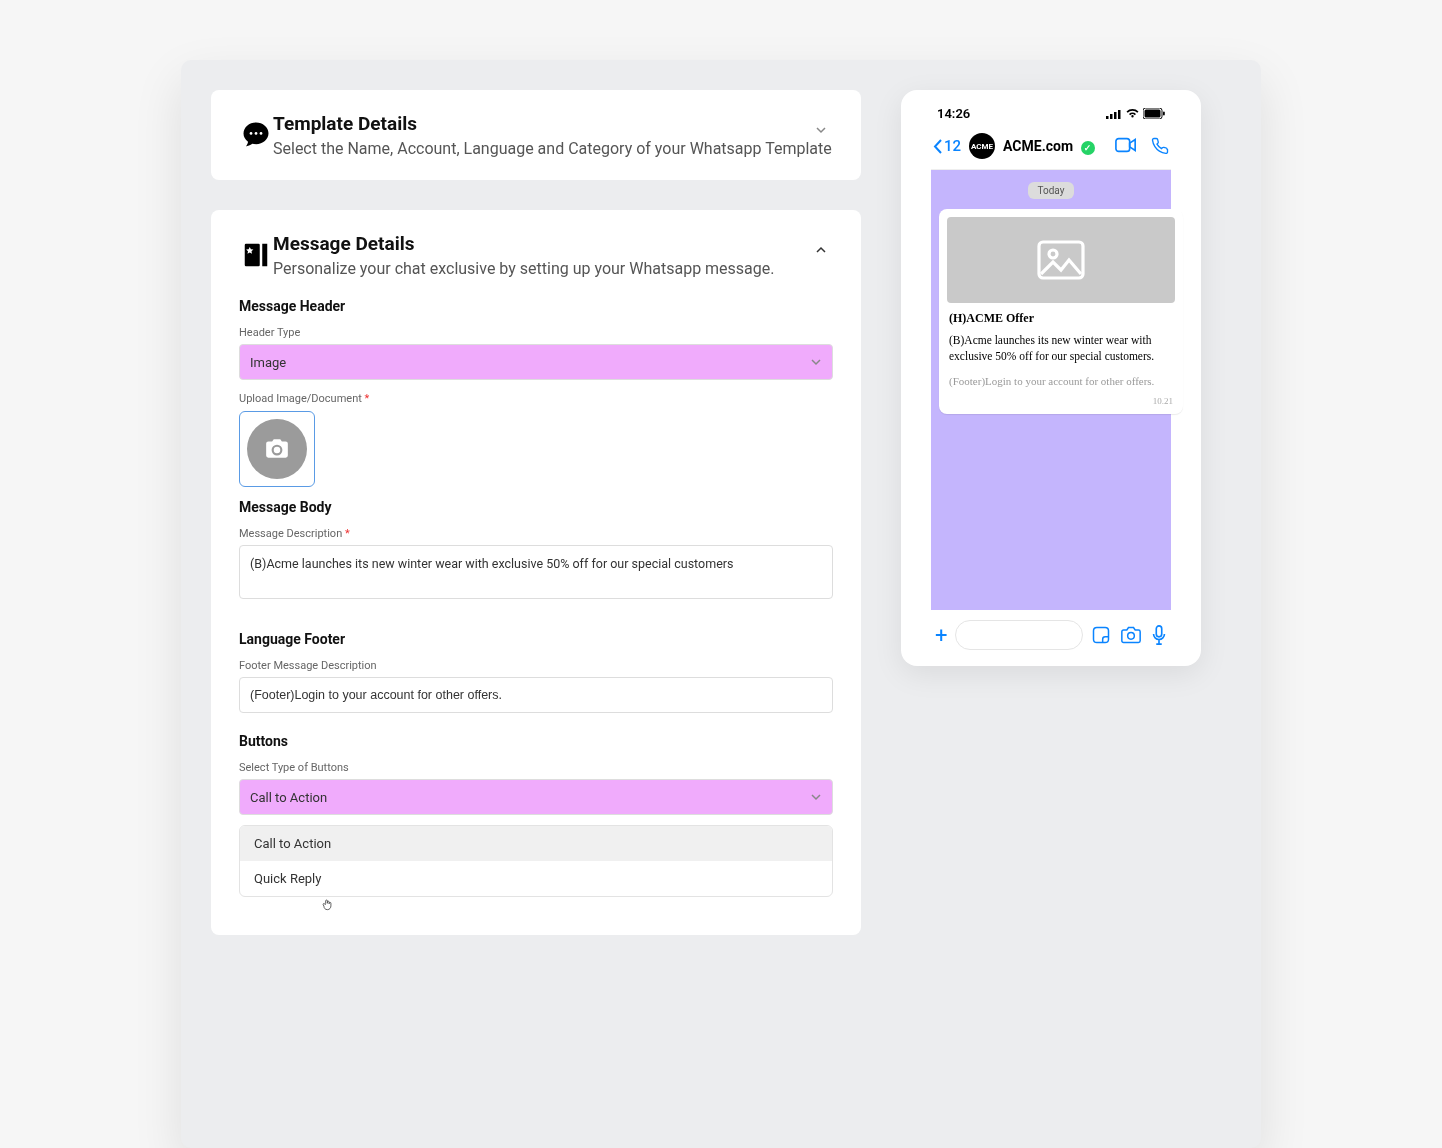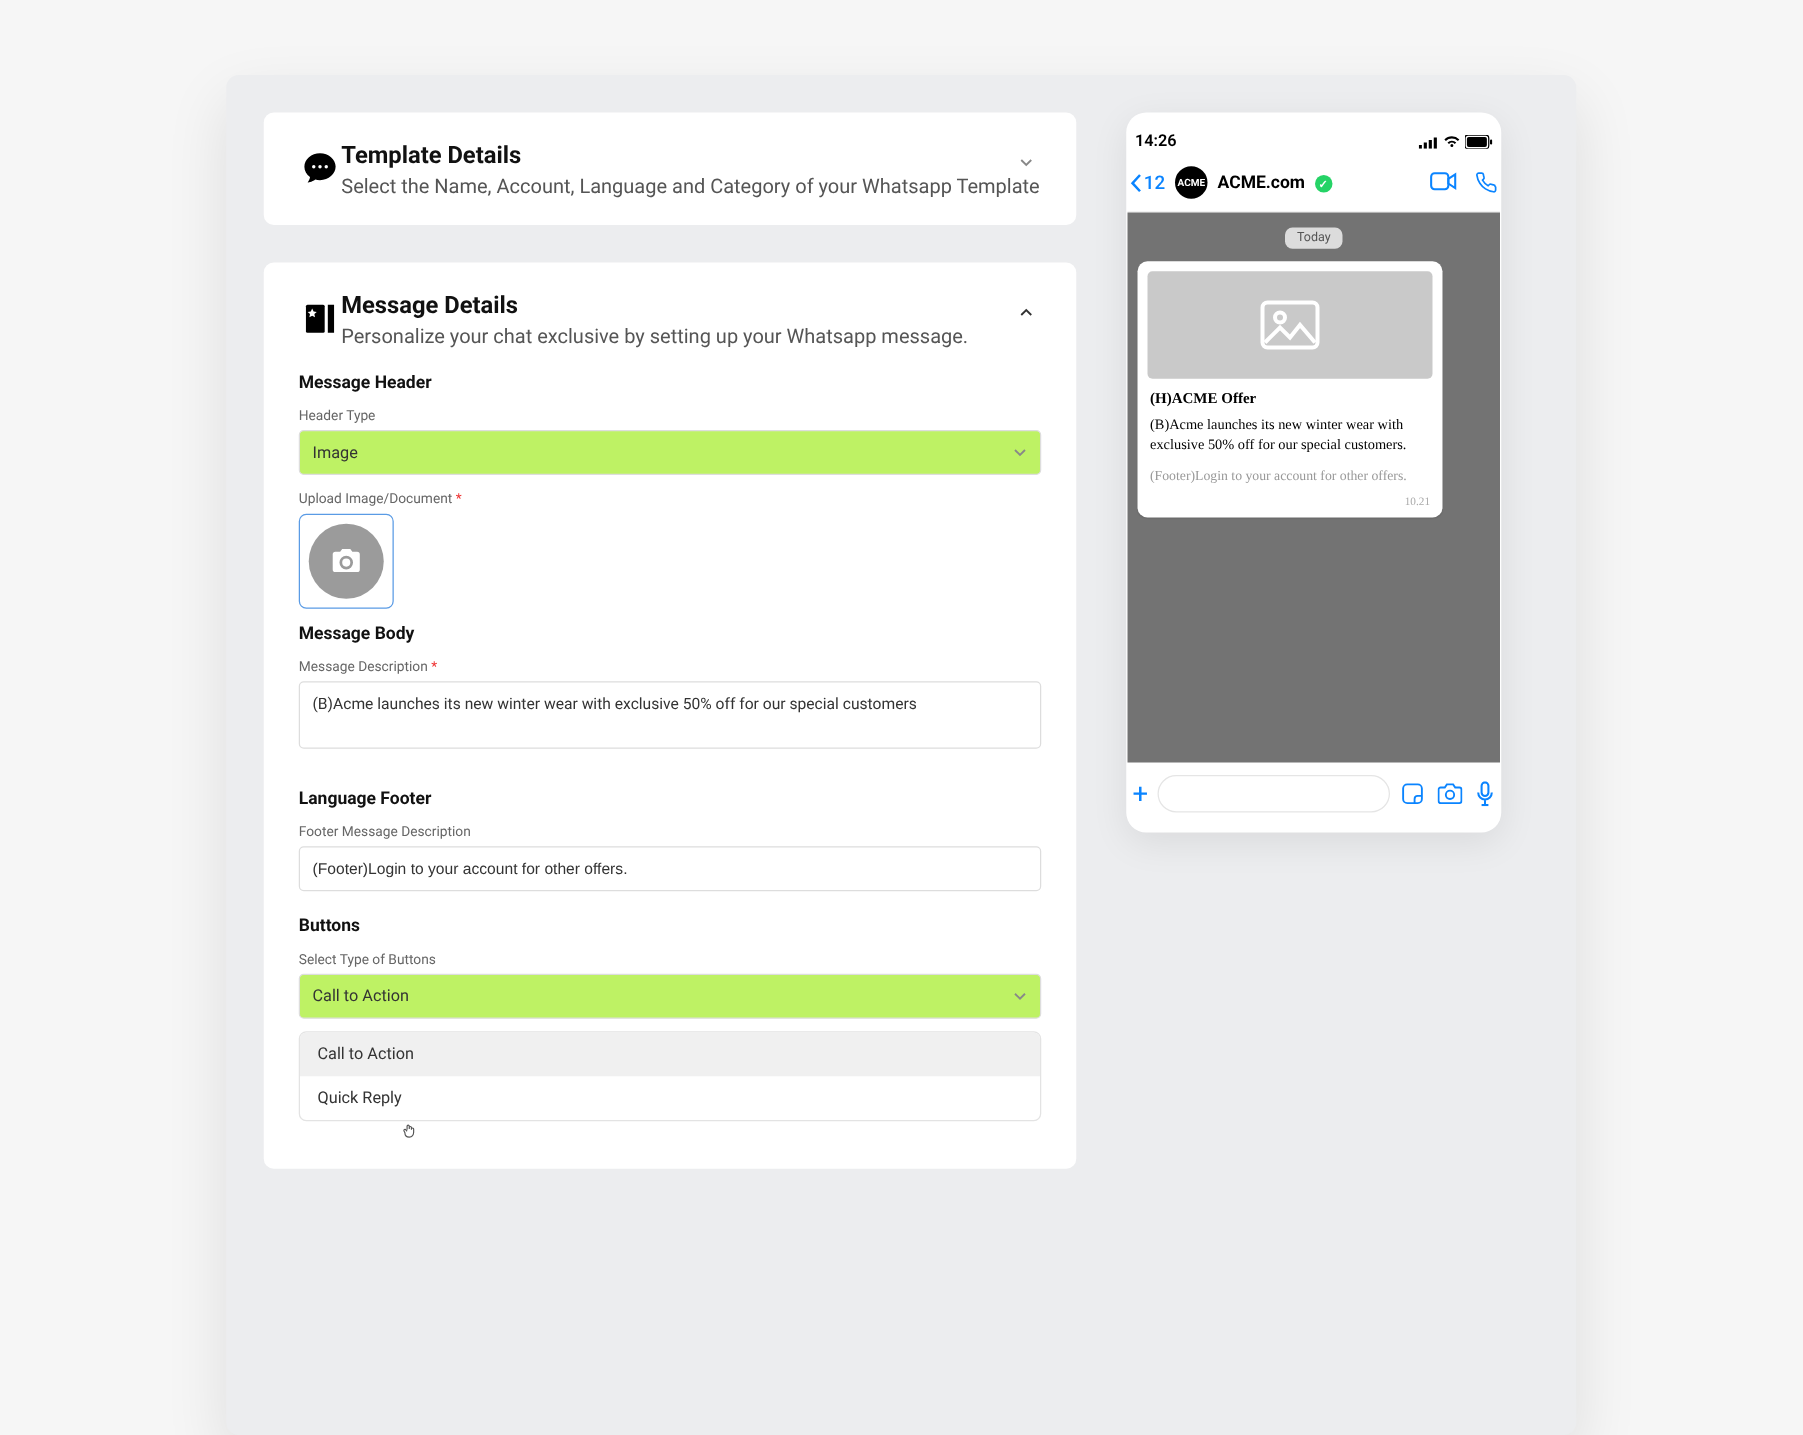--- a/index.html
+++ b/index.html
@@ -43,21 +43,21 @@
 .expand-btn {
   position:absolute; right:0; top:6px;
   color:#666; cursor:pointer;
   width:24px;height:24px;display:flex;align-items:center;justify-content:center;
 }
 .section-label { font-size: 14px; font-weight: 700; color:#111; margin-top:20px; margin-bottom:8px; }
 .field-label { font-size: 11px; color:#666; margin-bottom:5px; margin-top:12px; }
 .req::after { content:" *"; color:#e33; font-size:11px; }
 .select {
   width:100%; height:36px; border:1px solid #ddd; border-radius:4px;
-  padding:0 10px; font-size:13px; color:#333; background:#bef264;
+  padding:0 10px; font-size:13px; color:#333; background:#f0abfc;
   display:flex;align-items:center;justify-content:space-between;
   cursor:pointer;
 }
 .textarea {
   width:100%; min-height:54px; border:1px solid #ddd; border-radius:4px;
   padding:10px; font-size:12.5px; color:#333; background:#fff; resize:none;
   font-family:inherit;
 }
 .input {
   width:100%; height:36px; border:1px solid #ddd; border-radius:4px;
@@ -92,40 +92,40 @@
   border-top:none;border-left:none;
   transform:rotate(45deg);
   opacity:0;
 }
 
 
 .preview {
   width: 300px;
   background:#fff;
   border-radius:16px;
-  padding:16px 1px;
+  padding:16px 30px;
   box-shadow: 0 8px 30px rgba(0,0,0,0.08);
   height: fit-content;
 }
 .statusbar {
   display:flex;justify-content:space-between;align-items:center;
   font-size:13px;font-weight:600;color:#000;padding:0 6px 6px;
 }
 .status-icons { display:flex;gap:3px;align-items:center; }
 .wa-header {
   display:flex;align-items:center;gap:8px;padding:6px 2px 10px;
   border-bottom:1px solid #eee;
 }
 .back { color:#0a84ff;font-size:15px;font-weight:500;display:flex;align-items:center;gap:2px;cursor:pointer; }
 .avatar { width:26px;height:26px;border-radius:50%;background:#000;color:#fff;font-size:8px;font-weight:700;display:flex;align-items:center;justify-content:center; }
 .contact-name { font-size:14px;font-weight:700;color:#000;flex:1; }
 .verify { width:14px;height:14px;border-radius:50%;background:#25d366;display:inline-flex;align-items:center;justify-content:center;color:#fff;font-size:9px;margin-left:4px; }
 .wa-actions { display:flex;gap:14px;color:#0a84ff; }
 .chat-body {
-  background:#737373;
+  background:#c4b5fd;
   min-height:440px;
   padding:12px 8px;
 }
 .today-pill {
   background:#dcdcdc;color:#555;font-size:10px;padding:3px 10px;border-radius:6px;
   width:fit-content;margin:0 auto 10px;
 }
 .msg-bubble {
   background:#fff;border-radius:8px;padding:8px;width:244px;
   box-shadow:0 1px 1px rgba(0,0,0,0.08);

